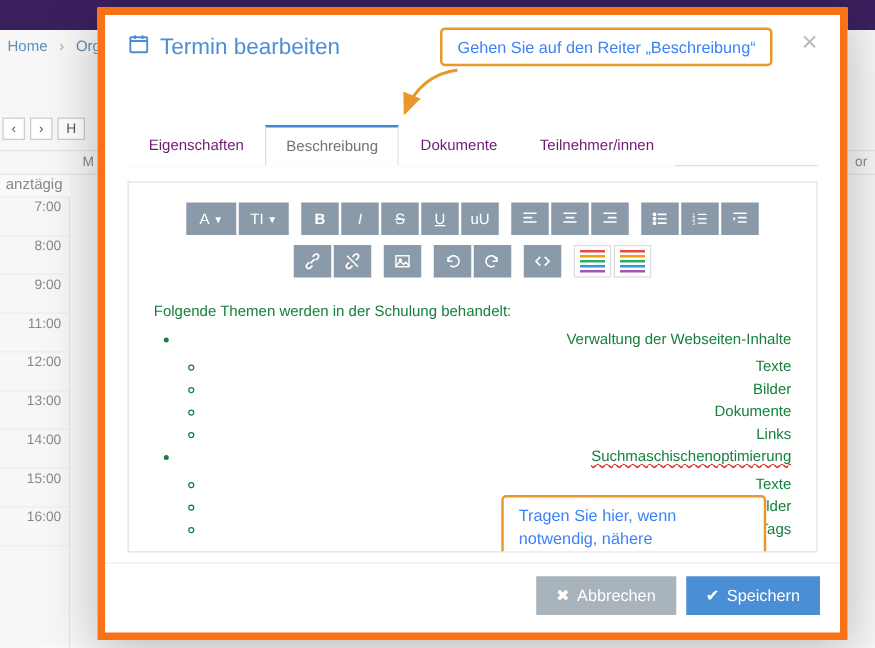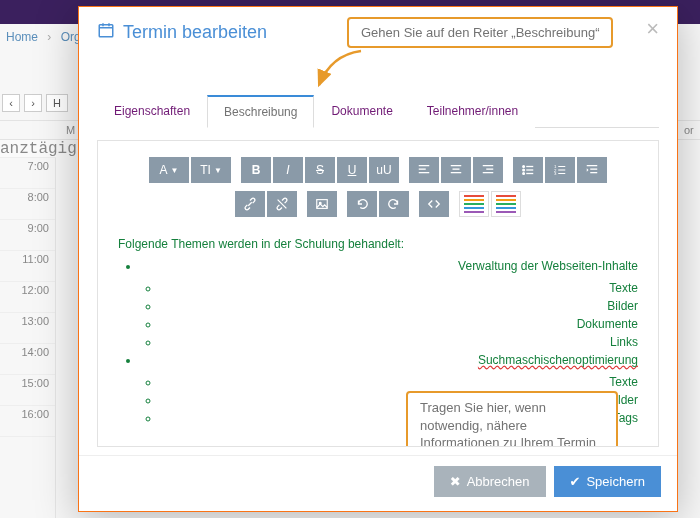--- a/index.html
+++ b/index.html
@@ -45,50 +45,50 @@
     position: absolute; top: 140px; left: 0; width: 56px; bottom: 0;
     border-right: 1px solid #e6e6e6;
   }
   .timecol .row {
     height: 31px; border-bottom: 1px solid #eee;
     font-size: 11px; color: #888; text-align: right; padding-right: 6px;
     padding-top: 2px;
   }
   .allday {
     position: absolute; top: 140px; left: 0; width: 56px; height: 18px;
-    font-size: 16px; color: #888; text-align:right; padding-right:6px;
-    border-bottom:1px solid #eee; background:#fafafa;font-family:Liberation Mono, monospace;
+    font-size: 12px; color: #888; text-align:right; padding-right:6px;
+    border-bottom:1px solid #eee; background:#fafafa;
   }
 
   
   .modal {
     position: absolute;
     top: 6px; left: 78px; right: 22px; bottom: 6px;
     background: #fff;
-    border: 1px solid #f97316;
+    border: 6px solid #f97316;
     box-shadow: 0 8px 40px rgba(0,0,0,0.25);
     display: flex; flex-direction: column;
   }
   .modal-header {
     padding: 14px 18px 10px 18px;
     display: flex; align-items: flex-start; justify-content: space-between;
   }
   .modal-title {
     color: #4a8fd6; font-size: 18px; font-weight: 500;
     display: flex; align-items: center; gap: 8px;
   }
   .close {
     color: #bbb; font-size: 22px; font-weight: 300; cursor: pointer;
     line-height: 16px;
   }
   .callout {
     border: 2px solid #e79a2b;
     border-radius: 4px;
     padding: 6px 12px;
-    color: #737373; font-size: 13px;
+    color: #3b82f6; font-size: 13px;
     background: #fff;
     position: absolute;
   }
   .callout.top { top: 10px; left: 268px; }
   .arrow {
     position: absolute; top: 38px; left: 232px;
     width: 60px; height: 50px; pointer-events: none;
   }
   .arrow svg { overflow: visible; }
 

